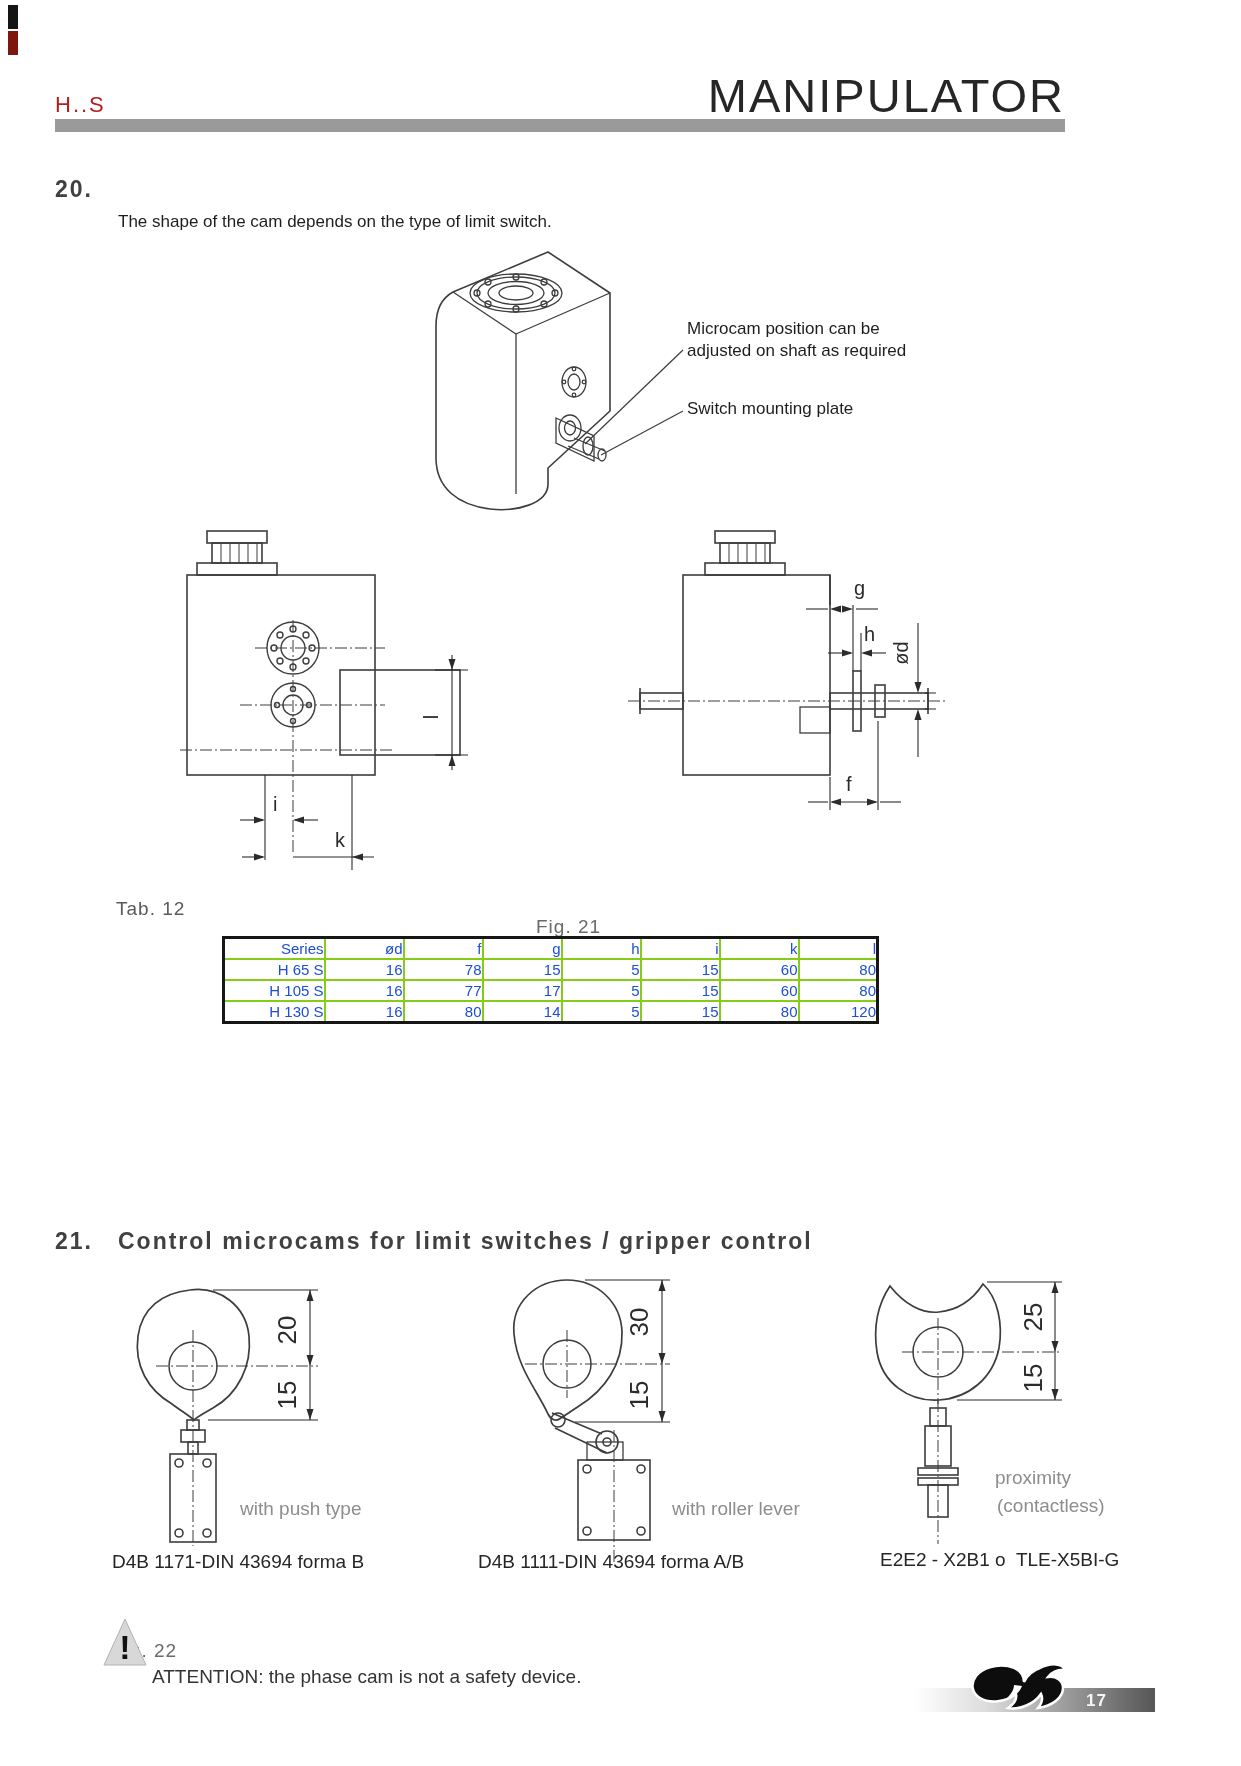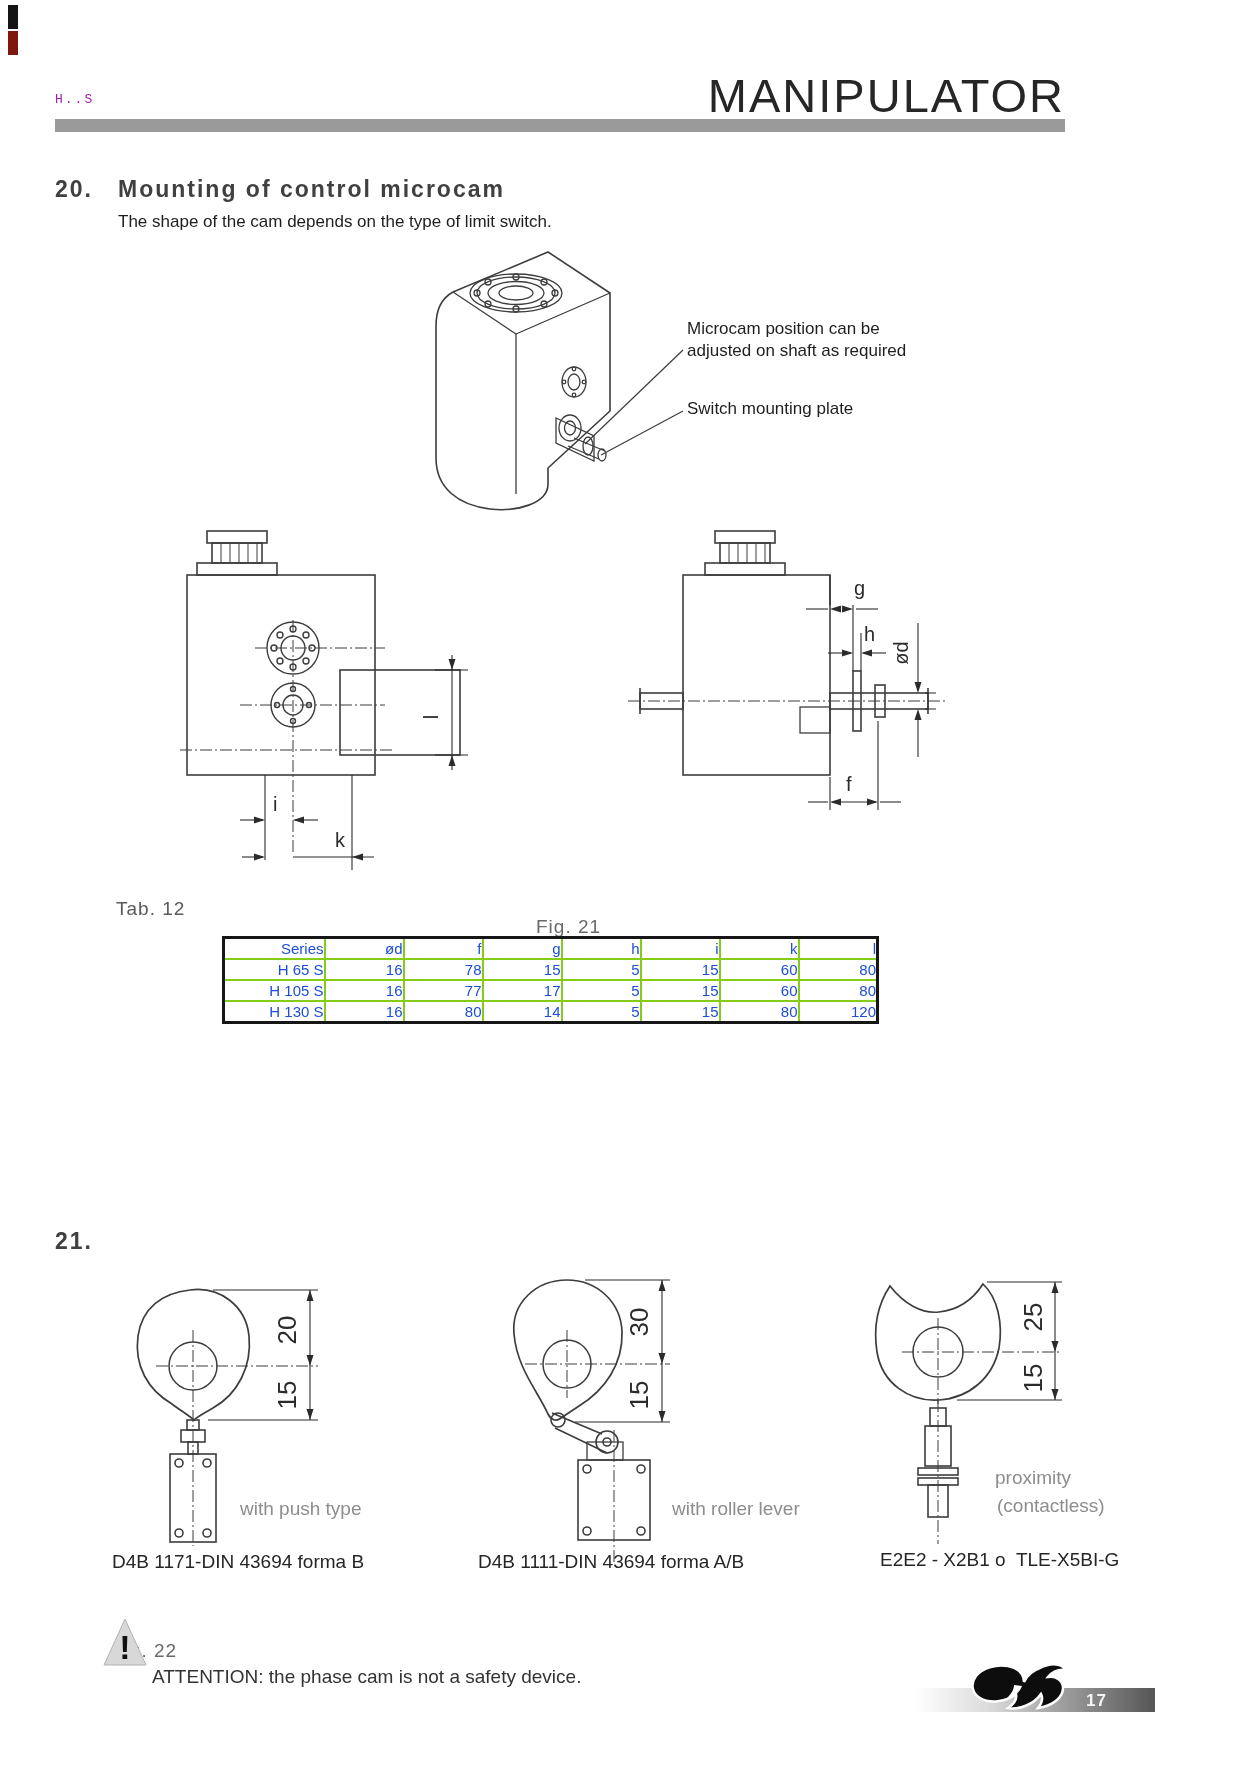--- a/index.html
+++ b/index.html
@@ -1,19 +1,19 @@
 <!DOCTYPE html>
 <html><head>
 <meta charset="utf-8">
 <style>
   html,body{margin:0;padding:0;background:#e8e8e8;}
   .page{position:relative;width:1241px;height:1766px;background:#ffffff;margin:0 auto;
         font-family:"Liberation Sans", sans-serif;overflow:hidden;}
   .a{position:absolute;}
-  .h-model{font-size:13px;letter-spacing:2px;color:#a21caf;font-family:Liberation Mono, monospace;}
+  .h-model{font-size:22px;letter-spacing:2px;color:#b91c1c;}
   .h-title{font-size:47px;letter-spacing:2px;color:#262626;font-weight:400;text-align:right;}
   .rule{background:#9a9a9a;}
   .sec-head{color:#404040;font-weight:bold;font-size:23px;letter-spacing:2px;}
   .body-text{font-size:17px;color:#1e1e1e;}
   .callout{font-size:17px;color:#1e1e1e;line-height:22px;}
   .fig-cap{font-size:19px;color:#6a6a6a;letter-spacing:1px;margin-top:48px;}
   .tab-label{font-size:19px;color:#5a5a5a;letter-spacing:1px;}
   table.spec{border-collapse:collapse;border:3px solid #161616;table-layout:fixed;}
   table.spec td{border:2px solid #84cc16;text-align:right;font-size:15px;color:#1d4ed8;
         height:19px;padding:0;overflow:hidden;}
@@ -32,21 +32,20 @@
 <div class="page">
 
   <div class="a mark-black" style="left:8px;top:5px;width:10px;height:24px;"></div>
   <div class="a mark-red" style="left:8px;top:31px;width:10px;height:24px;"></div>
 
   <div class="a h-model" style="left:55px;top:92px;">H..S</div>
   <div class="a h-title" style="left:640px;top:68px;width:425px;">MANIPULATOR</div>
   <div class="a rule" style="left:55px;top:119px;width:1010px;height:13px;"></div>
 
   <div class="a sec-head" style="left:55px;top:176px;">20.</div>
-  <div class="a sec-head" style="left:118px;top:176px;">Mounting of control microcam</div>
   <div class="a body-text" style="left:118px;top:212px;">The shape of the cam depends on the type of limit switch.</div>
 
   <svg class="a" style="left:398px;top:246px;" width="290" height="272" viewBox="0 0 290 272">
     <g fill="none" stroke="#3d3d3d" stroke-width="1.6" stroke-linejoin="round">
       <path d="M150,6 L212,47 L212,165 L150,222 L150,238 C150,258 118,266 92,263 C60,259 38,242 38,212 L38,80 C38,62 44,52 55,46 Z"></path>
       <path d="M55,46 L118,88 L212,47" stroke-width="1.3"></path>
       <path d="M118,88 L118,248" stroke-width="1.3"></path>
     </g>
     <g fill="none" stroke="#3d3d3d" stroke-width="1.3">
       <ellipse cx="118" cy="47" rx="46" ry="19"></ellipse>
@@ -244,20 +243,21 @@
           <td>14</td>
       <td>5</td>
           <td>15</td>
       <td>80</td>
           <td>120</td>
     </tr>
   </tbody>
     </table>
 
   <div class="a sec-head" style="left:55px;top:1228px;">21.</div>
+  <div class="a sec-head" style="left:118px;top:1228px;">Control microcams for limit switches / gripper control</div>
 
   <svg class="a" style="left:118px;top:1282px;" width="220" height="270" viewBox="0 0 220 270">
     <path d="M72,8 C102,4 128,24 131,54 C134,84 120,112 95,126 C88,130 80,134 76,138 C70,133 62,128 54,122 C30,108 16,84 20,54 C24,26 44,11 72,8 Z" fill="none" stroke="#3d3d3d" stroke-width="1.7"></path>
     <circle cx="75" cy="84" r="24" fill="none" stroke="#3d3d3d" stroke-width="1.5"></circle>
     <g fill="none" stroke="#3d3d3d" stroke-width="1" stroke-dasharray="12 3 2 3">
       <path d="M38,84 H200"></path>
         <path d="M75,48 V264"></path>
     </g>
     <g fill="none" stroke="#2b2b2b" stroke-width="1.1">
       <path d="M95,8 H200 M90,138 H200"></path>

